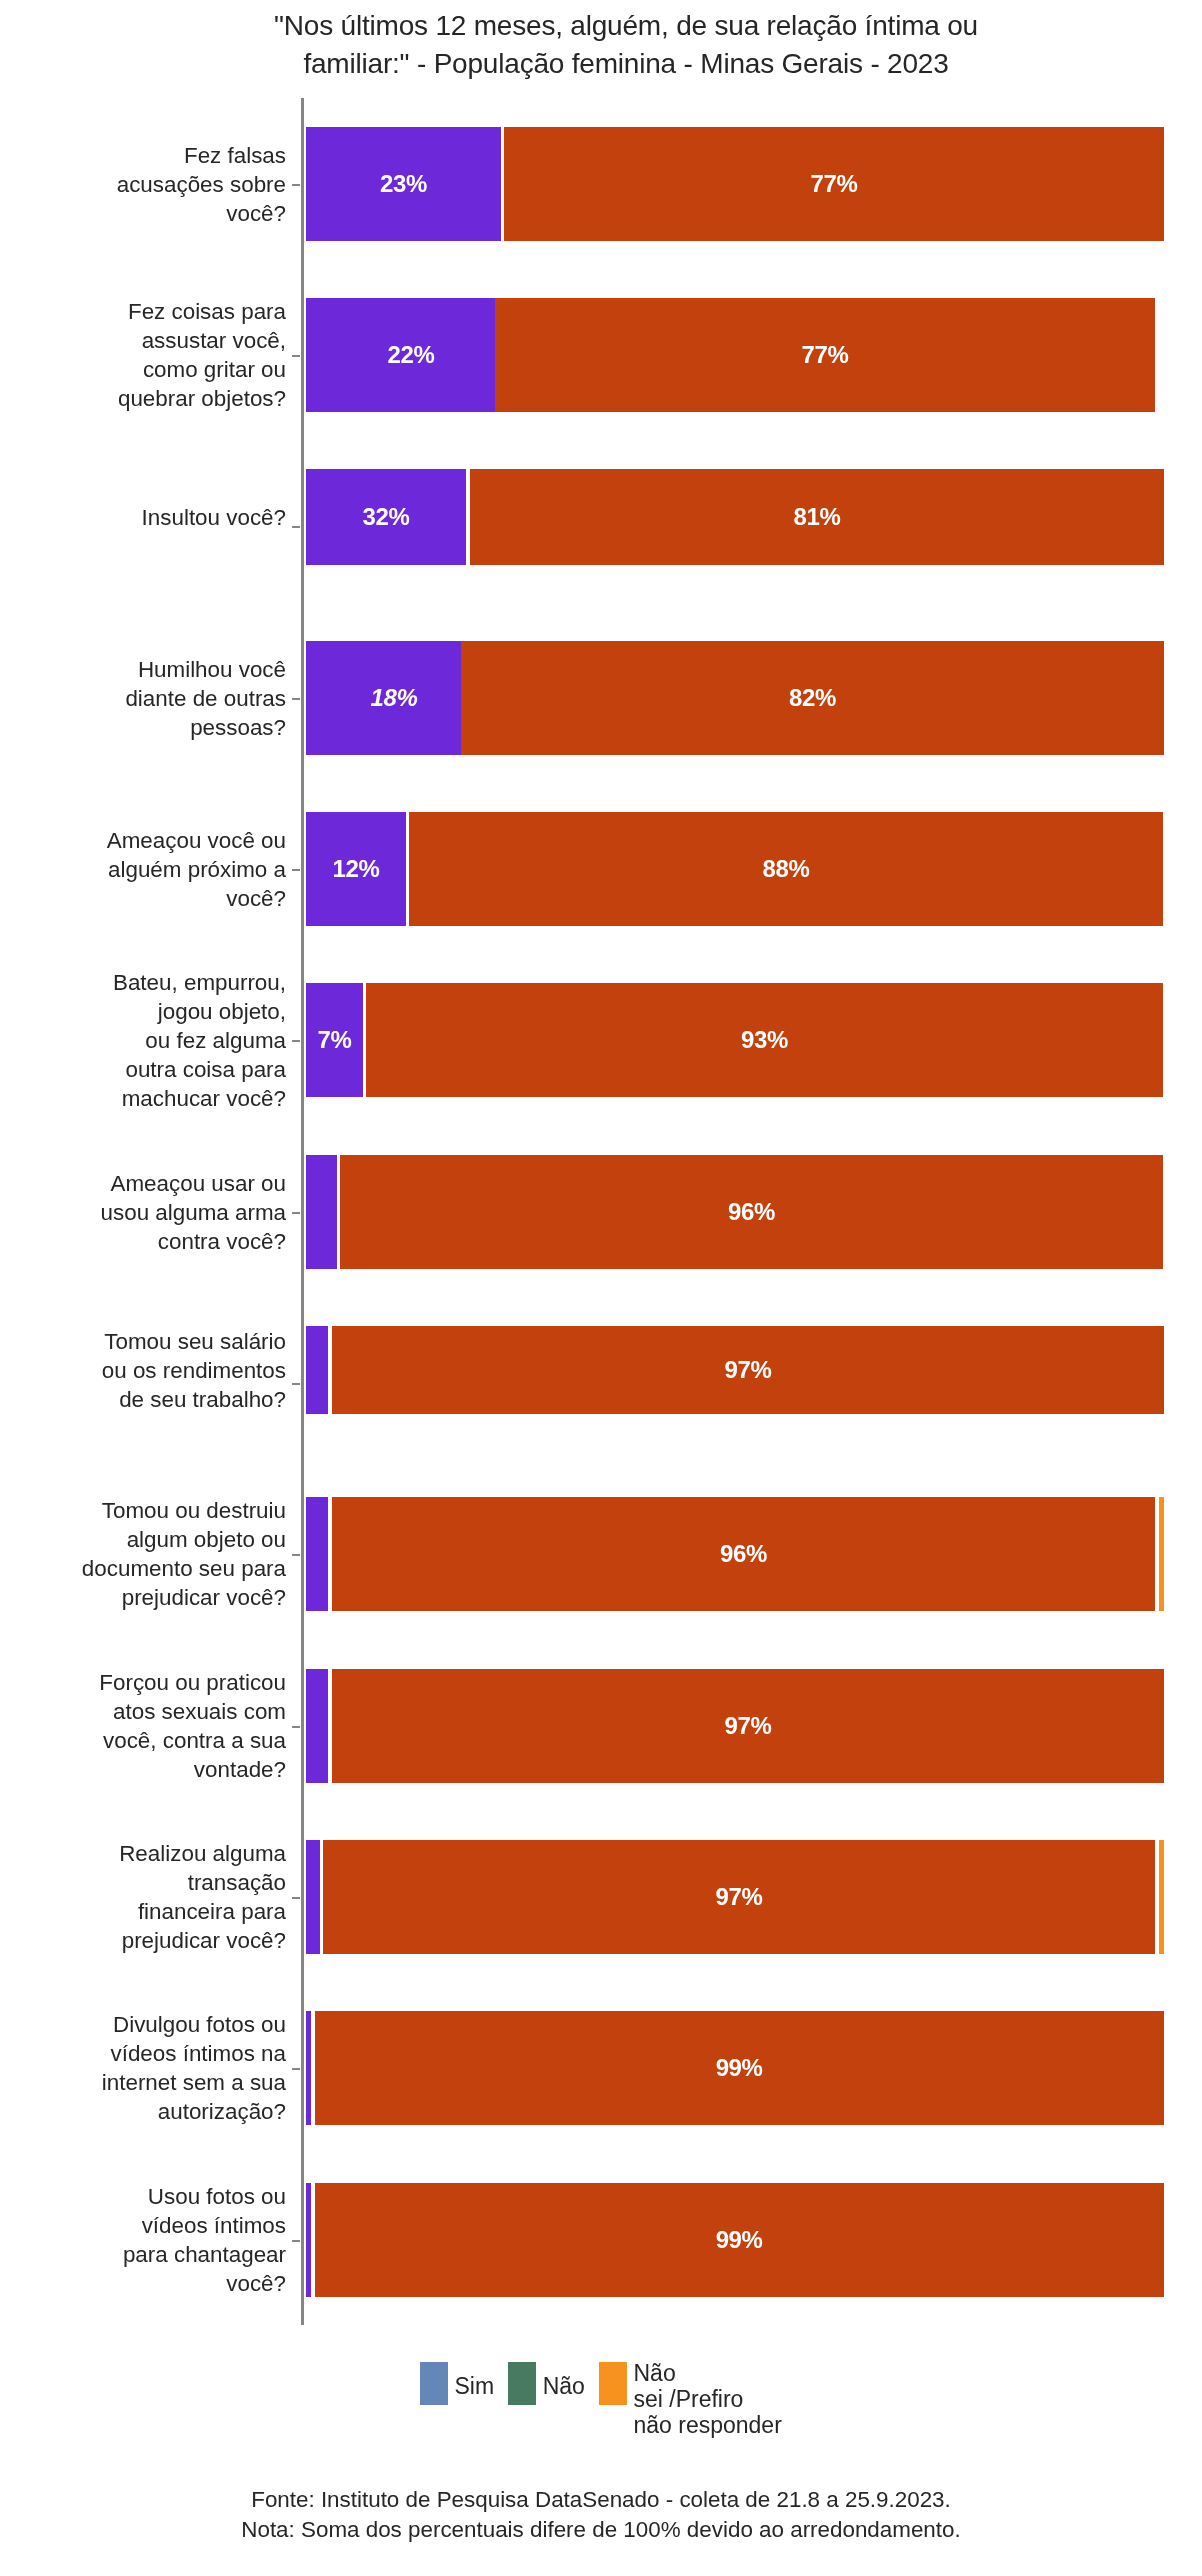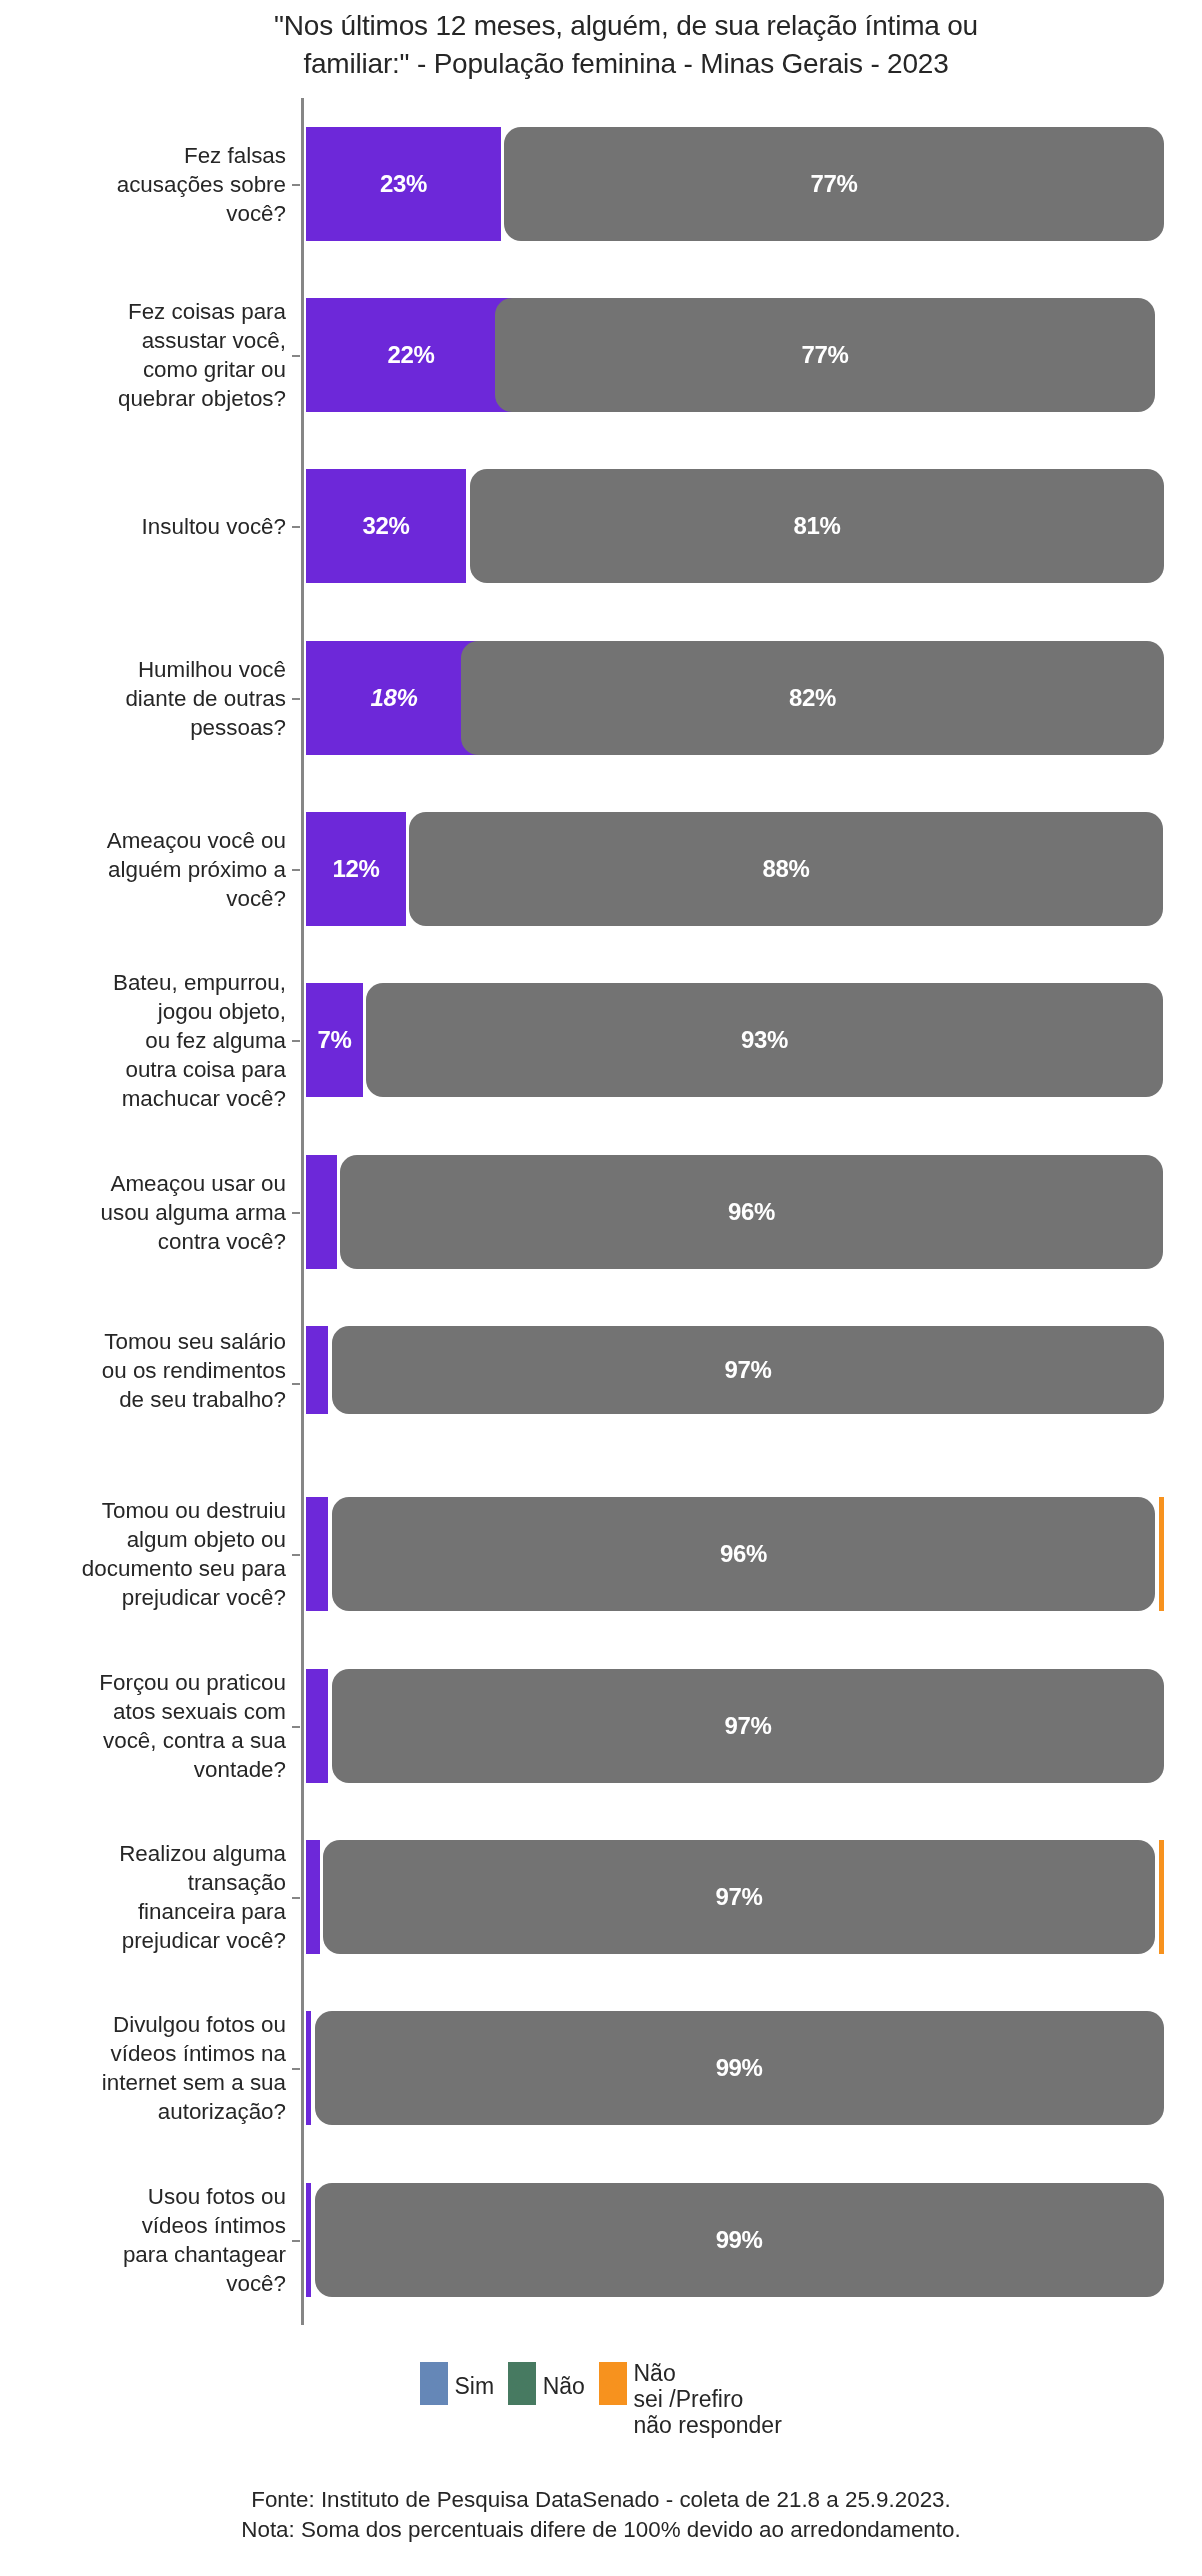--- a/index.html
+++ b/index.html
@@ -77,21 +77,21 @@
     top: 0;
     height: 100%;
   }
   .seg {
     position: absolute;
     top: 0;
     height: 100%;
     box-sizing: border-box;
   }
   .seg.sim   { background: #6d28d9; }
-  .seg.nao   { background: #737373; border-radius: 17px; }
+  .seg.nao   { background: #c2410c; }
   .seg.nsnr  { background: #f7921e; }
   .seg-label {
     position: absolute;
     left: 0;
     right: 0;
     top: 50%;
     transform: translateY(-50%);
     text-align: center;
     color: #ffffff;
     font-size: 24px;
@@ -175,21 +175,21 @@
       <div class="tick" style="top: 57px;"></div>
       <div class="bars" style="width: 861px;">
         <div class="seg sim" style="left: 0px; width: 210px;">
           <span class="seg-label">22%</span>
         </div>
         <div class="seg nao" style="left: 189px; width: 660px;">
           <span class="seg-label">77%</span>
         </div>
       </div>
     </div>
-    <div class="bar-row" style="top: 371px; height: 114px;">
+    <div class="bar-row" style="top: 371px; height: 96px;">
       <div class="cat-label" style="top: 50%; transform: translateY(-50%);">Insultou você?</div>
       <div class="tick" style="top: 57px;"></div>
       <div class="bars" style="width: 861px;">
         <div class="seg sim" style="left: 0px; width: 160px;">
           <span class="seg-label">32%</span>
         </div>
         <div class="seg nao" style="left: 164px; width: 694px;">
           <span class="seg-label">81%</span>
         </div>
       </div>

